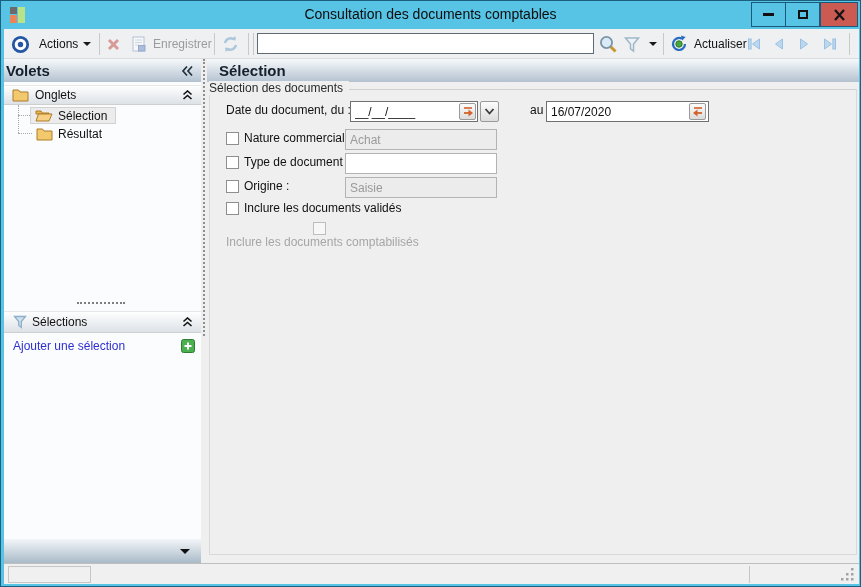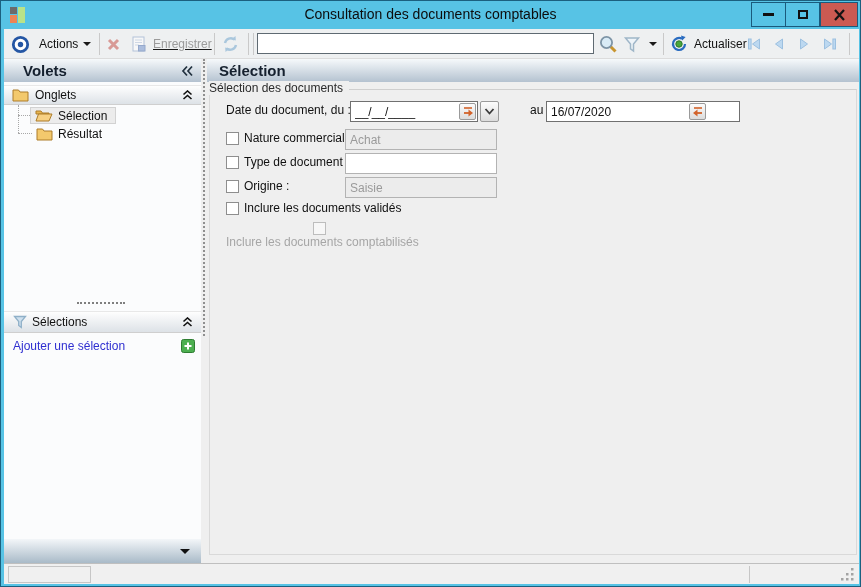--- a/index.html
+++ b/index.html
@@ -26,21 +26,21 @@
   .titem { position:absolute; top:0; height:30px; display:flex; align-items:center; }
   .tsep { position:absolute; top:4px; width:1px; height:22px; background:#c9c9c9; }
   .tool-label { font-size:12px; color:#111; }
   .tool-label.disabled { color:#9b9b9b; }
   .caret-down { width:0; height:0; border-left:4px solid transparent; border-right:4px solid transparent; border-top:4px solid #1a1a1a; }
   .searchbox { position:absolute; left:253px; top:4px; width:337px; height:21px; border:1px solid #5f6a72; background:#fff; font-size:12px; padding:0 4px; outline:none; font-family:"Liberation Sans",sans-serif; }
   
   .sidebar { position:absolute; left:0; top:30px; width:197px; height:504px; background:#fbfcfd; }
   .panel-header { position:absolute; left:0; width:100%; height:23px;
     background:linear-gradient(#f6f9fb, #b4c2d0); display:flex; align-items:center; }
-  .panel-title { font-size:15px; font-weight:bold; color:#15202e; padding-left:19px; }
+  .panel-title { font-size:15px; font-weight:bold; color:#15202e; padding-left:2px; }
   .sec-header { position:absolute; left:0; width:100%; height:20px;
     background:linear-gradient(#fefefe,#dde2e7); border-top:1px solid #e8e8e8; border-bottom:1px solid #cfcfcf;
     display:flex; align-items:center; font-size:12px; color:#111; }
   .chev-right { position:absolute; right:8px; top:50%; transform:translateY(-50%); }
   .tree-item { position:absolute; left:0; height:17px; display:flex; align-items:center; font-size:12px; color:#111; }
   .tree-sel { background:#ececec; border:1px solid #d2d2d2; }
   .dotline-v { position:absolute; border-left:1px dotted #a8a8a8; width:0; }
   .dotline-h { position:absolute; border-top:1px dotted #a8a8a8; height:0; }
   .splitter-dots { position:absolute; left:73px; top:243px; width:48px; border-top:2px dotted #7f7f7f; }
   .add-link { font-size:12px; color:#2f2fd0; cursor:pointer; }
@@ -107,21 +107,21 @@
         </svg>
         <span class="tool-label" style="margin-left:9px;">Actions</span>
         <span class="caret-down" style="margin-left:5px;"></span>
       </div>
       <div class="tsep" style="left:95px;"></div>
       <div class="titem" style="left:102px;">
         <svg width="15" height="15" viewBox="0 0 15 15">
           <path d="M3 3 L12 12 M12 3 L3 12" stroke="#d89a96" stroke-width="3" fill="none"></path>
         </svg>
       </div>
-      <div class="titem" style="left:126px;text-decoration:underline;">
+      <div class="titem" style="left:126px;">
         <svg width="17" height="17" viewBox="0 0 17 17" style="opacity:.6">
           <rect x="3" y="1" width="11" height="14" fill="#fdfdfd" stroke="#8da6c9"></rect>
           <path d="M5 4 h7 M5 6.5 h7 M5 9 h4" stroke="#b9c8de" stroke-width="1"></path>
           <rect x="8.5" y="9.5" width="6.5" height="5.5" fill="#7f9cd0" stroke="#5d7bb4"></rect>
         </svg>
         <span class="tool-label disabled" style="margin-left:6px;">Enregistrer</span>
       </div>
       <div class="tsep" style="left:210px;"></div>
       <div class="titem" style="left:217px;">
         <svg width="19" height="18" viewBox="0 0 19 18">
@@ -262,21 +262,21 @@
           <path d="M2 7 H7" stroke="#d2622a" stroke-width="1.8"></path>
           <path d="M6.5 3.5 L11 7 L6.5 10.5 Z" fill="#d2622a"></path>
         </svg>
       </div>
       <div class="mini-btn" style="left:273px; top:42px; width:19px; height:21px;">
         <svg width="11" height="7" viewBox="0 0 11 7">
           <path d="M1.5 1 L5.5 5.5 L9.5 1" stroke="#3a3a3a" stroke-width="1.8" fill="none"></path>
         </svg>
       </div>
       <div class="frow" style="left:315px; top:44px;margin-left:8px;">au :</div>
-      <input class="dinput" style="left: 339px; top: 42px; width: 194px;" value="16/07/2020">
+      <input class="dinput" style="left: 339px; top: 42px; width: 163px;" value="16/07/2020">
       <div class="mini-btn" style="left:482px; top:44px;">
         <svg width="12" height="11" viewBox="0 0 12 11">
           <path d="M2 2 H10" stroke="#d2622a" stroke-width="1.6"></path>
           <path d="M5 7 H10" stroke="#d2622a" stroke-width="1.8"></path>
           <path d="M5.5 3.5 L1 7 L5.5 10.5 Z" fill="#d2622a"></path>
         </svg>
       </div>
 
       <div class="frow" style="left:19px; top:72px;">
         <span class="cbx"></span>

